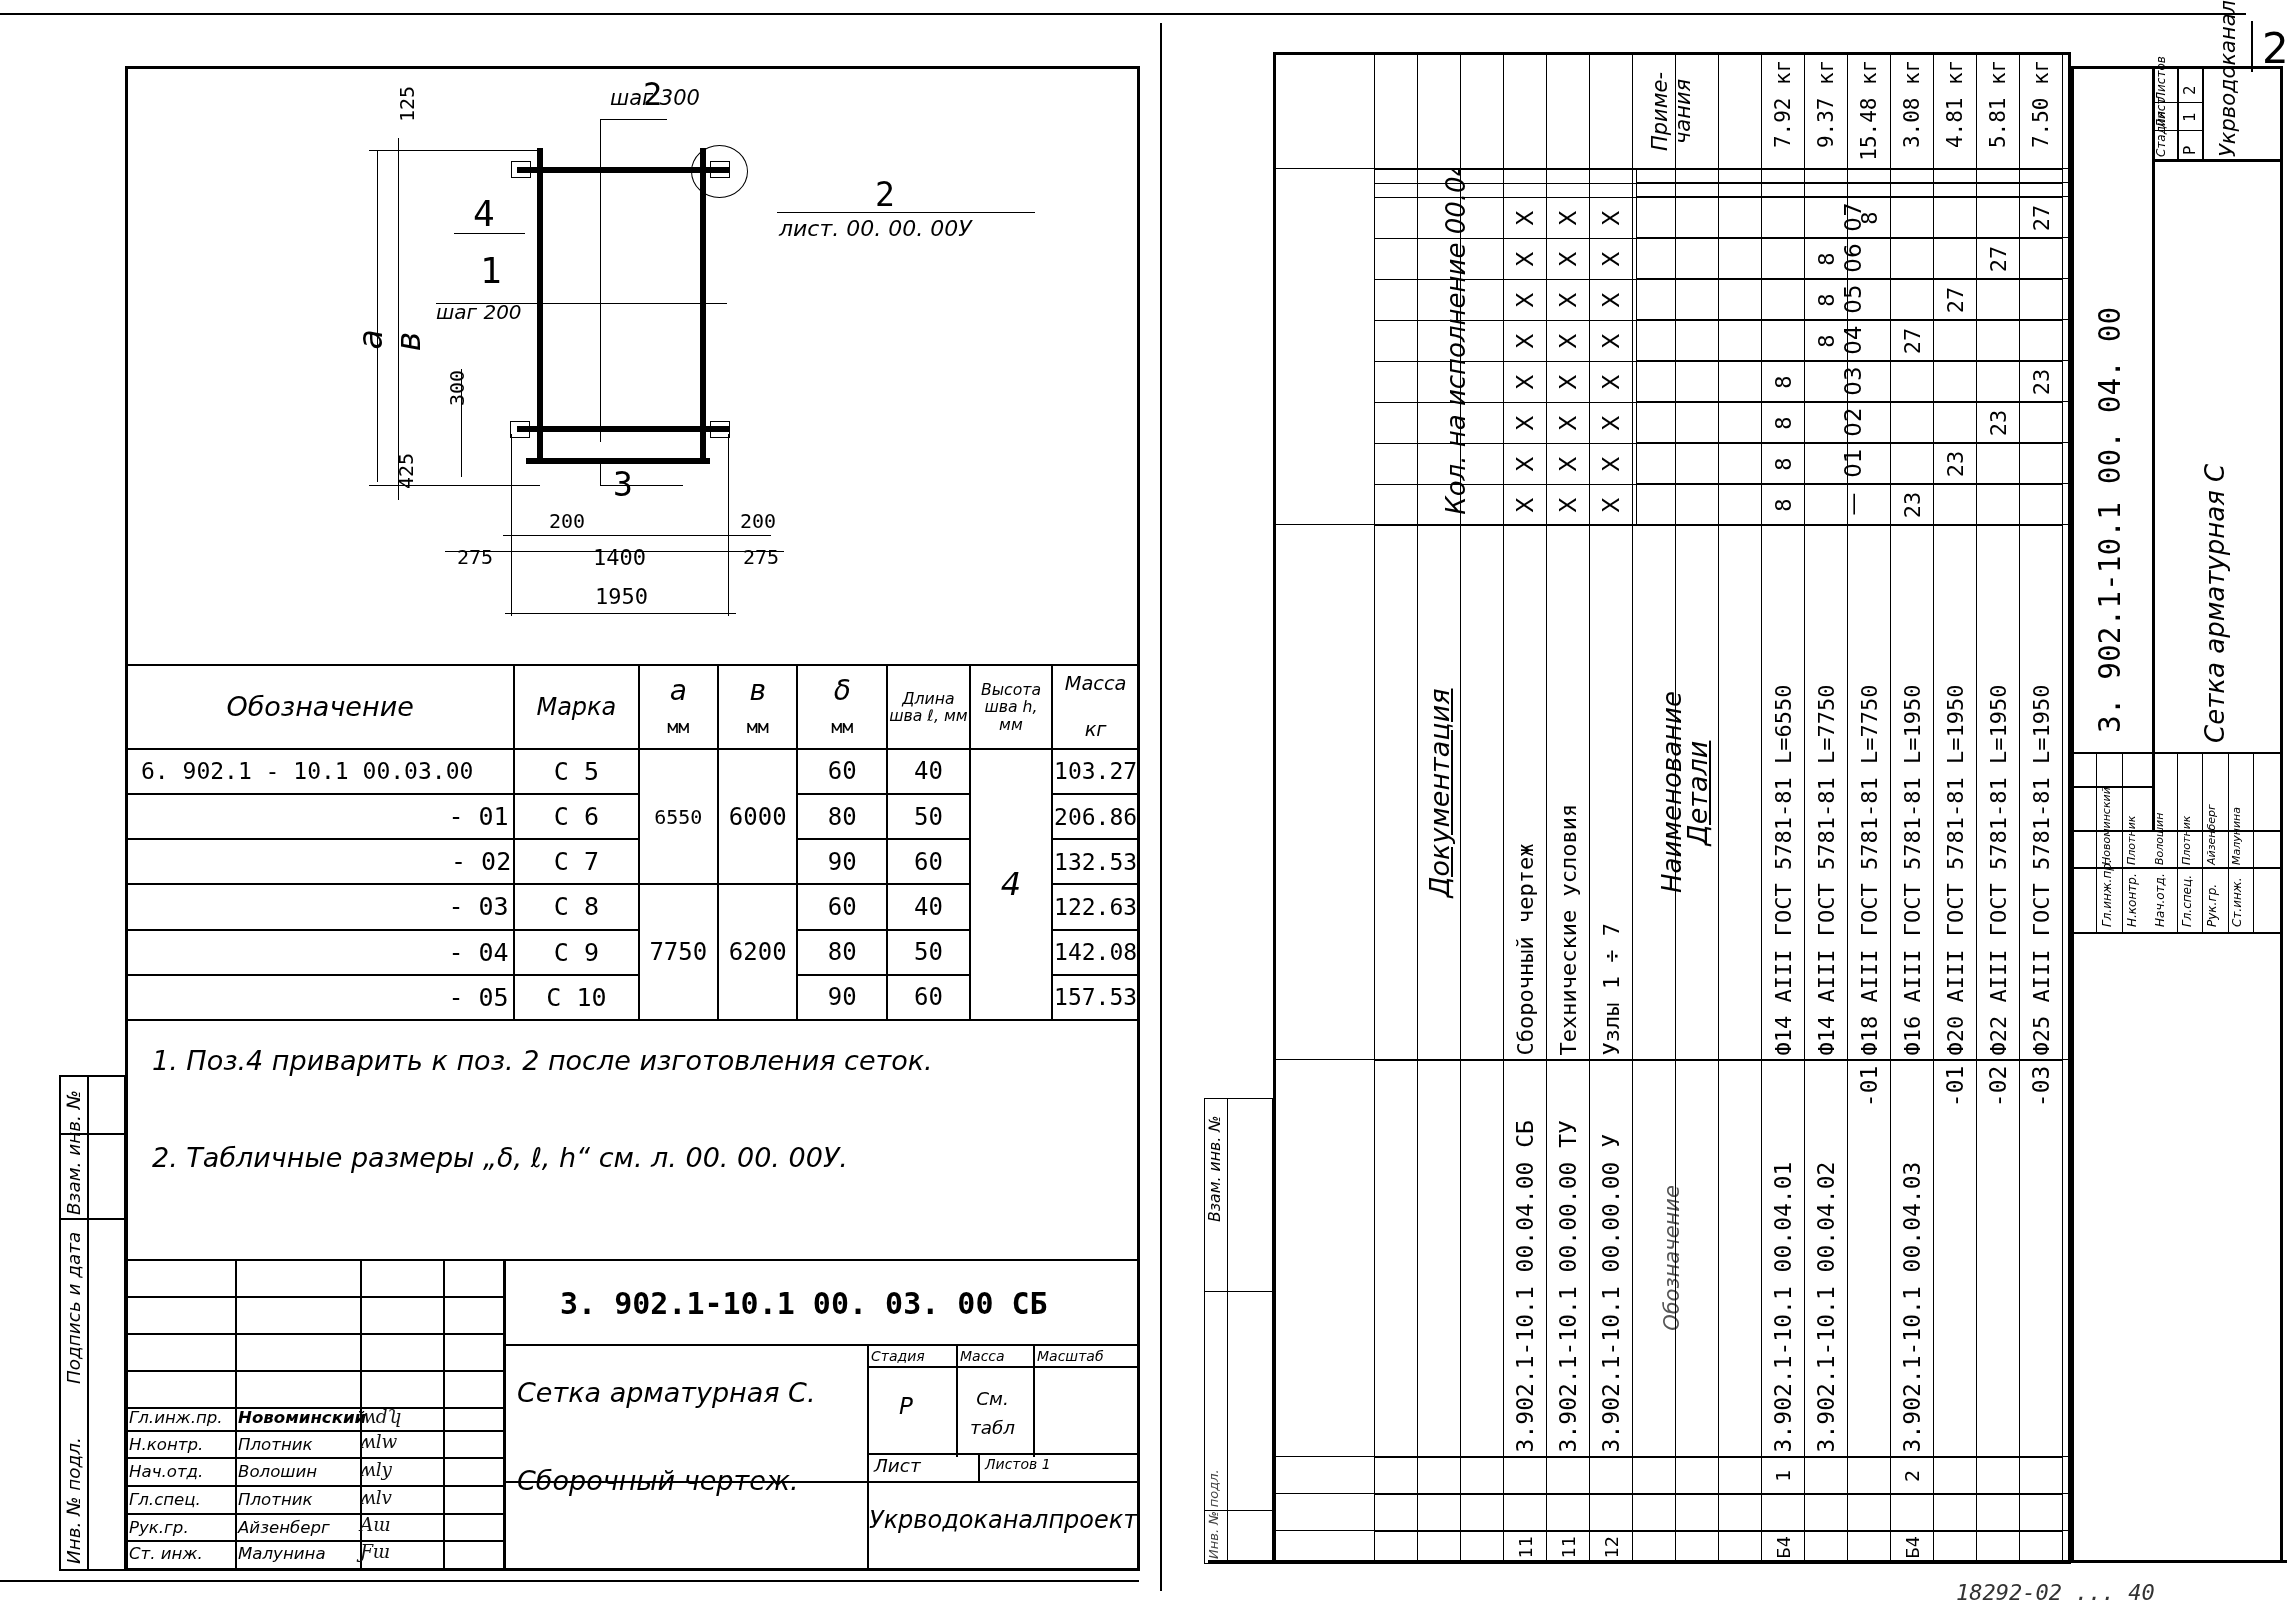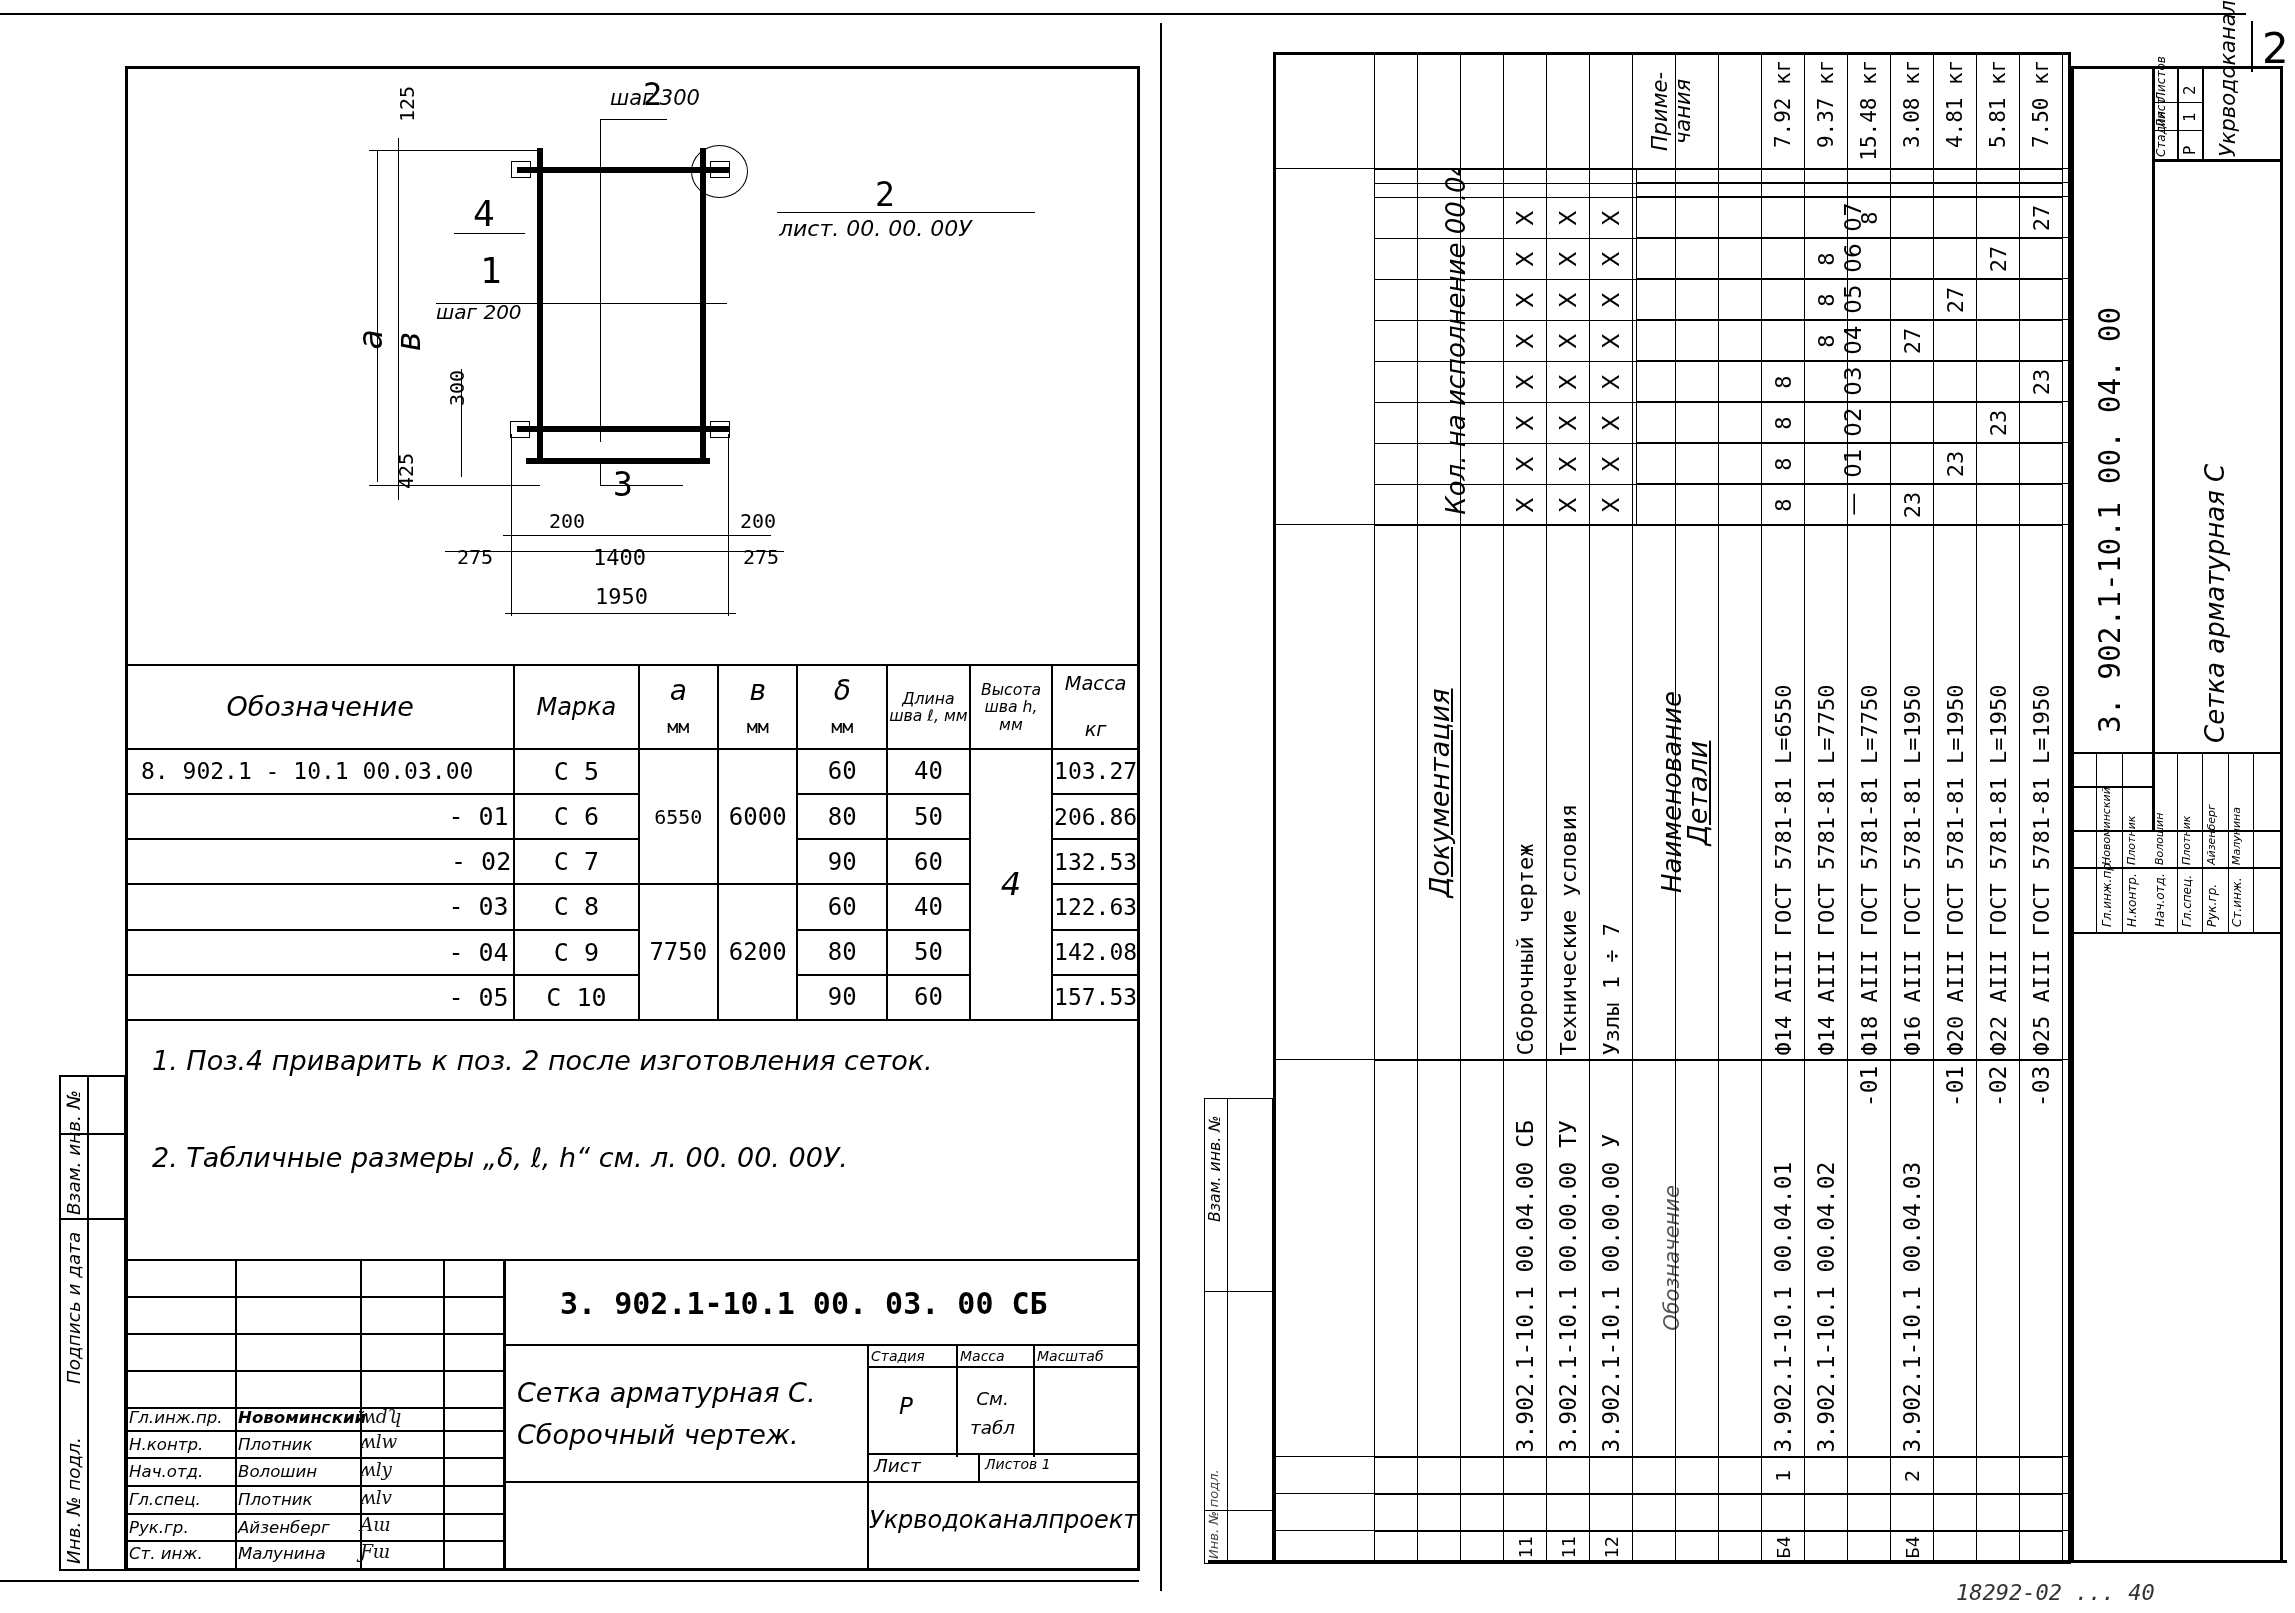--- a/index.html
+++ b/index.html
@@ -118,21 +118,21 @@
       <th style="font-size:27px;">Обозначение</th>
       <th style="font-size:24px;">Марка</th>
       <th style="font-size:28px;"><span>a</span><br><span class="mono" style="font-size:18.4px;font-style:normal;">мм</span></th>
       <th style="font-size:28px;"><span>в</span><br><span class="mono" style="font-size:18.4px;font-style:normal;">мм</span></th>
       <th style="font-size:28px;"><span>δ</span><br><span class="mono" style="font-size:18.4px;font-style:normal;">мм</span></th>
       <th style="font-size:15.7px;white-space:normal;line-height:1.1;">Длина шва ℓ, мм</th>
       <th style="font-size:15.7px;white-space:normal;line-height:1.1;">Высота шва h, мм</th>
       <th style="font-size:19.4px;"><span>Масса</span><br><br><span>кг</span></th>
     </tr>
     <tr style="height:41px;">
-      <td style="font-size:23px;text-align:left;padding-left:14px;">8. 902.1 - 10.1   00.03.00</td>
+      <td style="font-size:23px;text-align:left;padding-left:14px;">6. 902.1 - 10.1   00.03.00</td>
       <td style="font-size:25px;">С 5</td>
       <td rowspan="3" style="font-size:20px;">6550</td>
       <td rowspan="3" style="font-size:24px;">6000</td>
       <td style="font-size:24px;">60</td>
       <td style="font-size:24px;">40</td>
       <td rowspan="6" style="font-size:32px;font-family:'DejaVu Sans',sans-serif;font-style:italic;">4</td>
       <td style="font-size:23px;">103.27</td>
     </tr>
     <tr style="height:41px;">
       <td style="font-size:25px;text-align:right;padding-right:4.6px;">- 01</td>
@@ -227,21 +227,21 @@
     <div class="hl" style="left:504px;top:1344px;width:636px;"></div>
     <div class="vl" style="left:867px;top:1344px;height:226px;"></div>
     <div class="vl" style="left:956px;top:1344px;height:113px;"></div>
     <div class="vl" style="left:1033px;top:1344px;height:113px;"></div>
     <div class="hl" style="left:867px;top:1366px;width:273px;"></div>
     <div class="hl" style="left:867px;top:1453px;width:273px;"></div>
     <div class="vl" style="left:978px;top:1453px;height:28px;"></div>
     <div class="hl" style="left:504px;top:1481px;width:636px;"></div>
 
     <div class="t it" style="left:517px;top:1379px;font-size:27px;">Сетка  арматурная С.</div>
-    <div class="t it" style="left:517px;top:1421px;font-size:27px;">Сборочный  чертеж.</div>
+    <div class="t it" style="left:517px;top:1467px;font-size:27px;">Сборочный  чертеж.</div>
     <div class="t it" style="left:871px;top:1349px;font-size:14px;">Стадия</div>
     <div class="t it" style="left:960px;top:1349px;font-size:14px;">Масса</div>
     <div class="t it" style="left:1037px;top:1349px;font-size:14px;">Масштаб</div>
     <div class="t it" style="left:899px;top:1395px;font-size:23px;">Р</div>
     <div class="t it" style="left:960px;top:1384px;font-size:18.4px;white-space:normal;width:65px;text-align:center;line-height:1.6;">См. табл</div>
     <div class="t it" style="left:874px;top:1457px;font-size:18.4px;">Лист</div>
     <div class="t it" style="left:985px;top:1457px;font-size:14px;font-style:italic;">Листов 1</div>
     <div class="t it" style="left:869px;top:1508px;font-size:24px;">Укрводоканалпроект</div>
   </div>
 </div>

